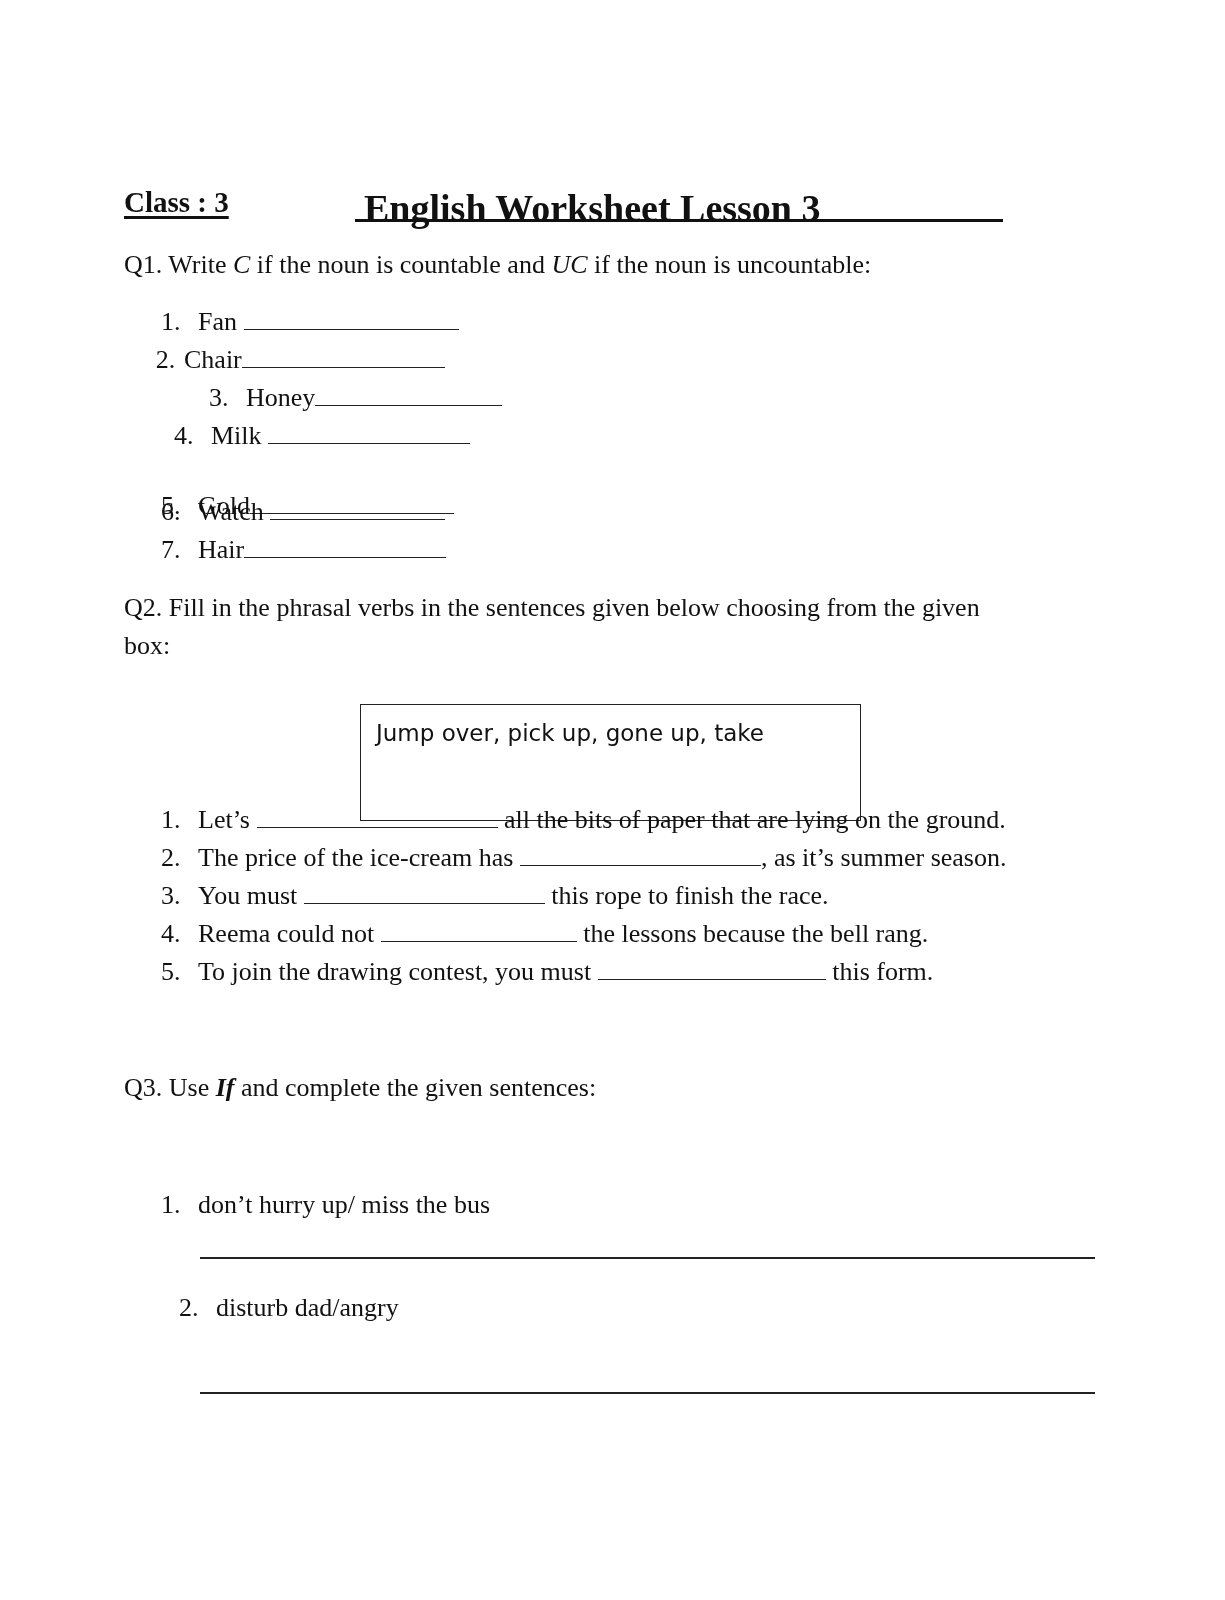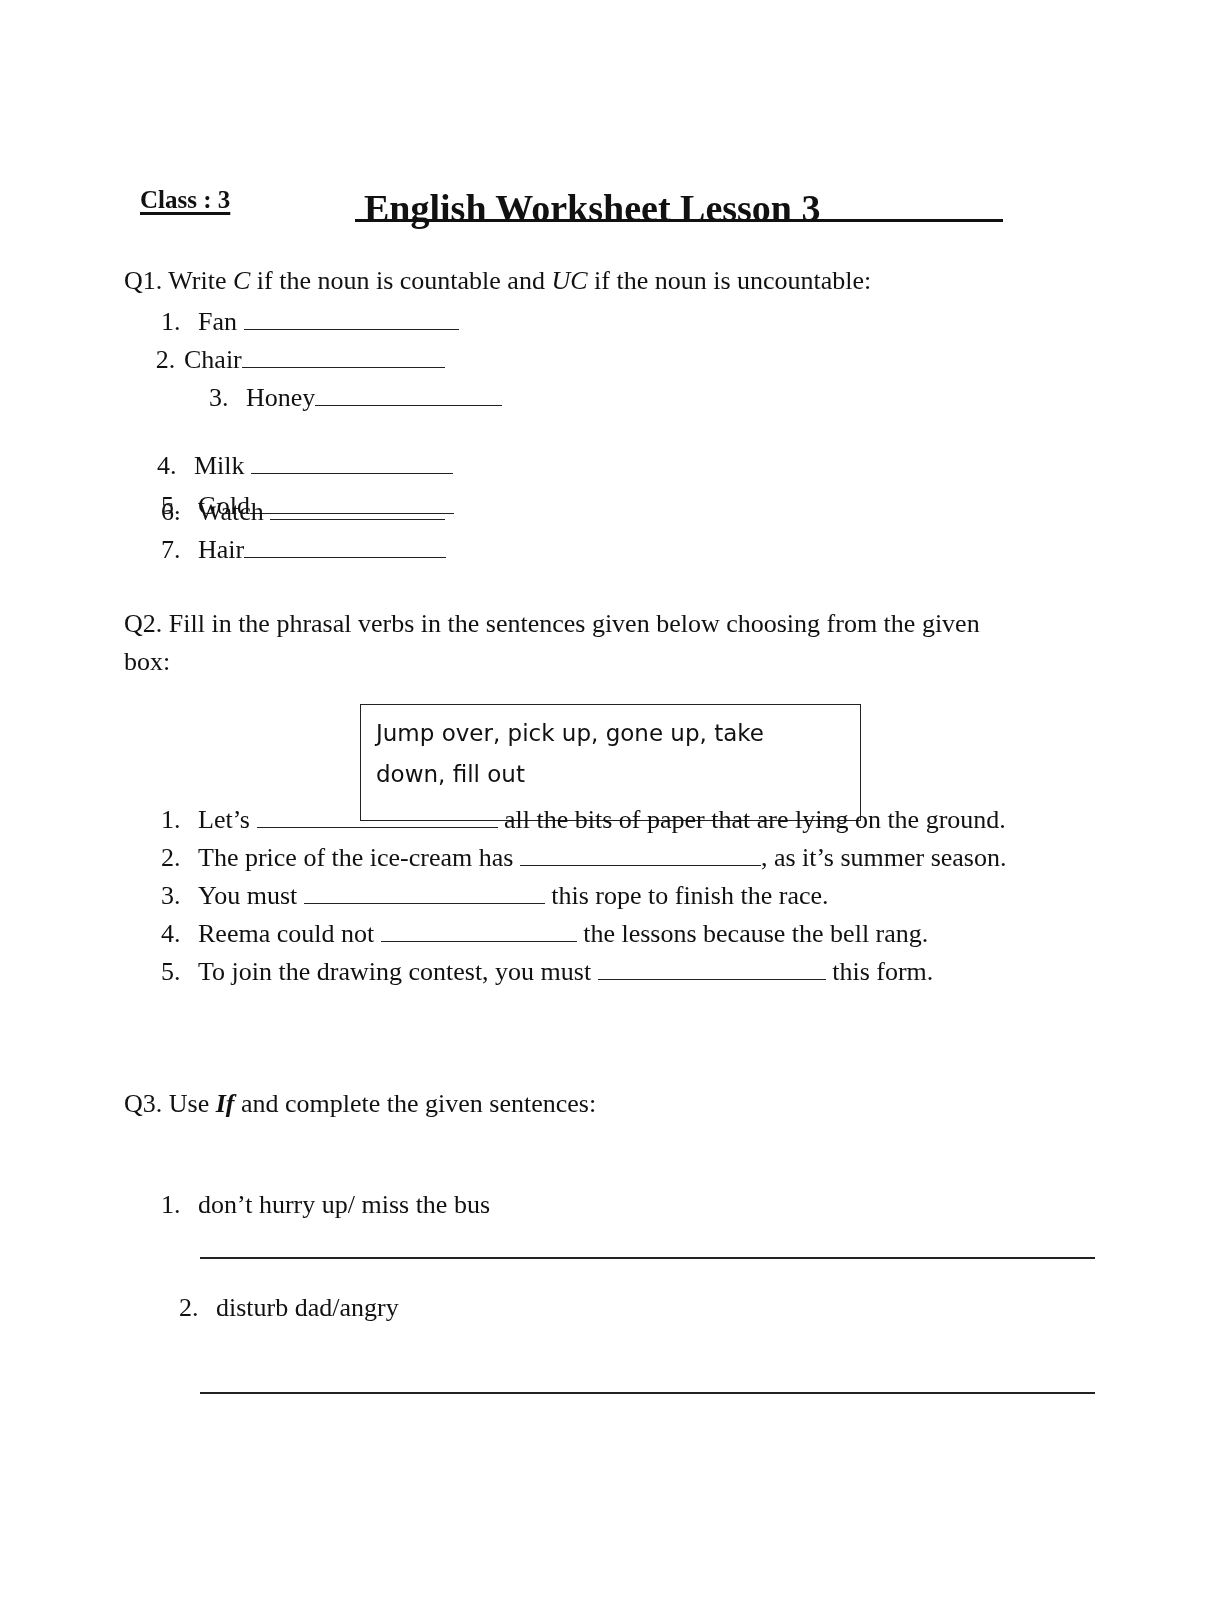--- a/index.html
+++ b/index.html
@@ -1,26 +1,26 @@
 <!DOCTYPE html>
 <html><head>
 <meta charset="utf-8">
 <style>
   html, body { margin: 0; padding: 0; background: #ffffff; }
   body {
     width: 1225px; height: 1600px; position: relative; overflow: hidden;
     font-family: "Liberation Serif", "DejaVu Serif", serif; color: #111;
   }
   .abs { position: absolute; white-space: nowrap; }
-  .header { top: 186px; left: 140px; font-size: 25px; font-weight: bold; }
+  .header { top: 186px; left: 124px; font-size: 29px; font-weight: bold; }
   .class-label { text-decoration: underline; text-decoration-thickness: 3px; text-underline-offset: 4px; }
   .title-wrap { position: absolute; left: 355px; top: 186px; font-size: 38px; font-weight: bold; }
   .title-text { display: inline-block; padding-left: 9px; }
   .title-rule { position: absolute; left: 355px; top: 219px; width: 648px; height: 3px; background: #111; }
-  .q { font-size: 26px; margin-top: 16px; }
+  .q { font-size: 26px; }
   .ol-item { position: absolute; font-size: 26px; white-space: nowrap; }
   .num { display: inline-block; width: 37px; }
   .blank { display: inline-block; border-bottom: 1.5px solid #222; height: 22px; vertical-align: baseline; }
   .box {
     position: absolute; left: 360px; top: 704px; width: 501px; height: 117px;
     border: 1.5px solid #222; box-sizing: border-box;
     font-family: "DejaVu Sans", "Liberation Sans", sans-serif; font-size: 23px; line-height: 41px;
     padding: 8px 15px; color: #111;
   }
   .hr { position: absolute; height: 1.5px; background: #222; }
@@ -45,41 +45,40 @@
 <div class="ol-item" style="top:307px;left:161px;">
   <span class="num">1.</span><span>Fan</span>
   <span class="blank" style="width:215px;"></span>
 </div>
 <div class="ol-item" style="top:345px;left:147px;text-align:center;">
   <span class="num">2.</span><span>Chair</span><span class="blank" style="width:203px;"></span>
 </div>
 <div class="ol-item" style="top:383px;left:161px;margin-left:48px;">
   <span class="num">3.</span><span>Honey</span><span class="blank" style="width:187px;"></span>
 </div>
-<div class="ol-item" style="top:421px;left:157px;margin-top:30px;">
+<div class="ol-item" style="top:421px;left:174px;">
   <span class="num">4.</span><span>Milk</span>
   <span class="blank" style="width:202px;"></span>
 </div>
 <div class="ol-item" style="top:459px;left:161px;margin-top:32px;">
   <span class="num">5.</span><span>Gold</span><span class="blank" style="width:204px;"></span>
 </div>
 <div class="ol-item" style="top:497px;left:161px;">
   <span class="num">6.</span><span>Watch</span>
   <span class="blank" style="width:175px;"></span>
 </div>
 <div class="ol-item" style="top:535px;left:161px;">
   <span class="num">7.</span><span>Hair</span><span class="blank" style="width:202px;"></span>
 </div>
 
 <div class="abs q" style="top:593px;left:124px;">Q2. Fill in the phrasal verbs in the sentences given below choosing from the given</div>
 <div class="abs q" style="top:631px;left:124px;">box:</div>
 
 <div class="box">
   <div>Jump over, pick up, gone up, take</div>
-  <div>down, fill out</div>
 </div>
 
 <div class="ol-item" style="top:805px;left:161px;">
   <span class="num">1.</span><span>Let’s</span>
   <span class="blank" style="width:241px;"></span>
   <span>all the bits of paper that are lying on the ground.</span>
 </div>
 <div class="ol-item" style="top:843px;left:161px;">
   <span class="num">2.</span><span>The price of the ice-cream has</span>
   <span class="blank" style="width:241px;"></span><span>, as it’s summer season.</span>

